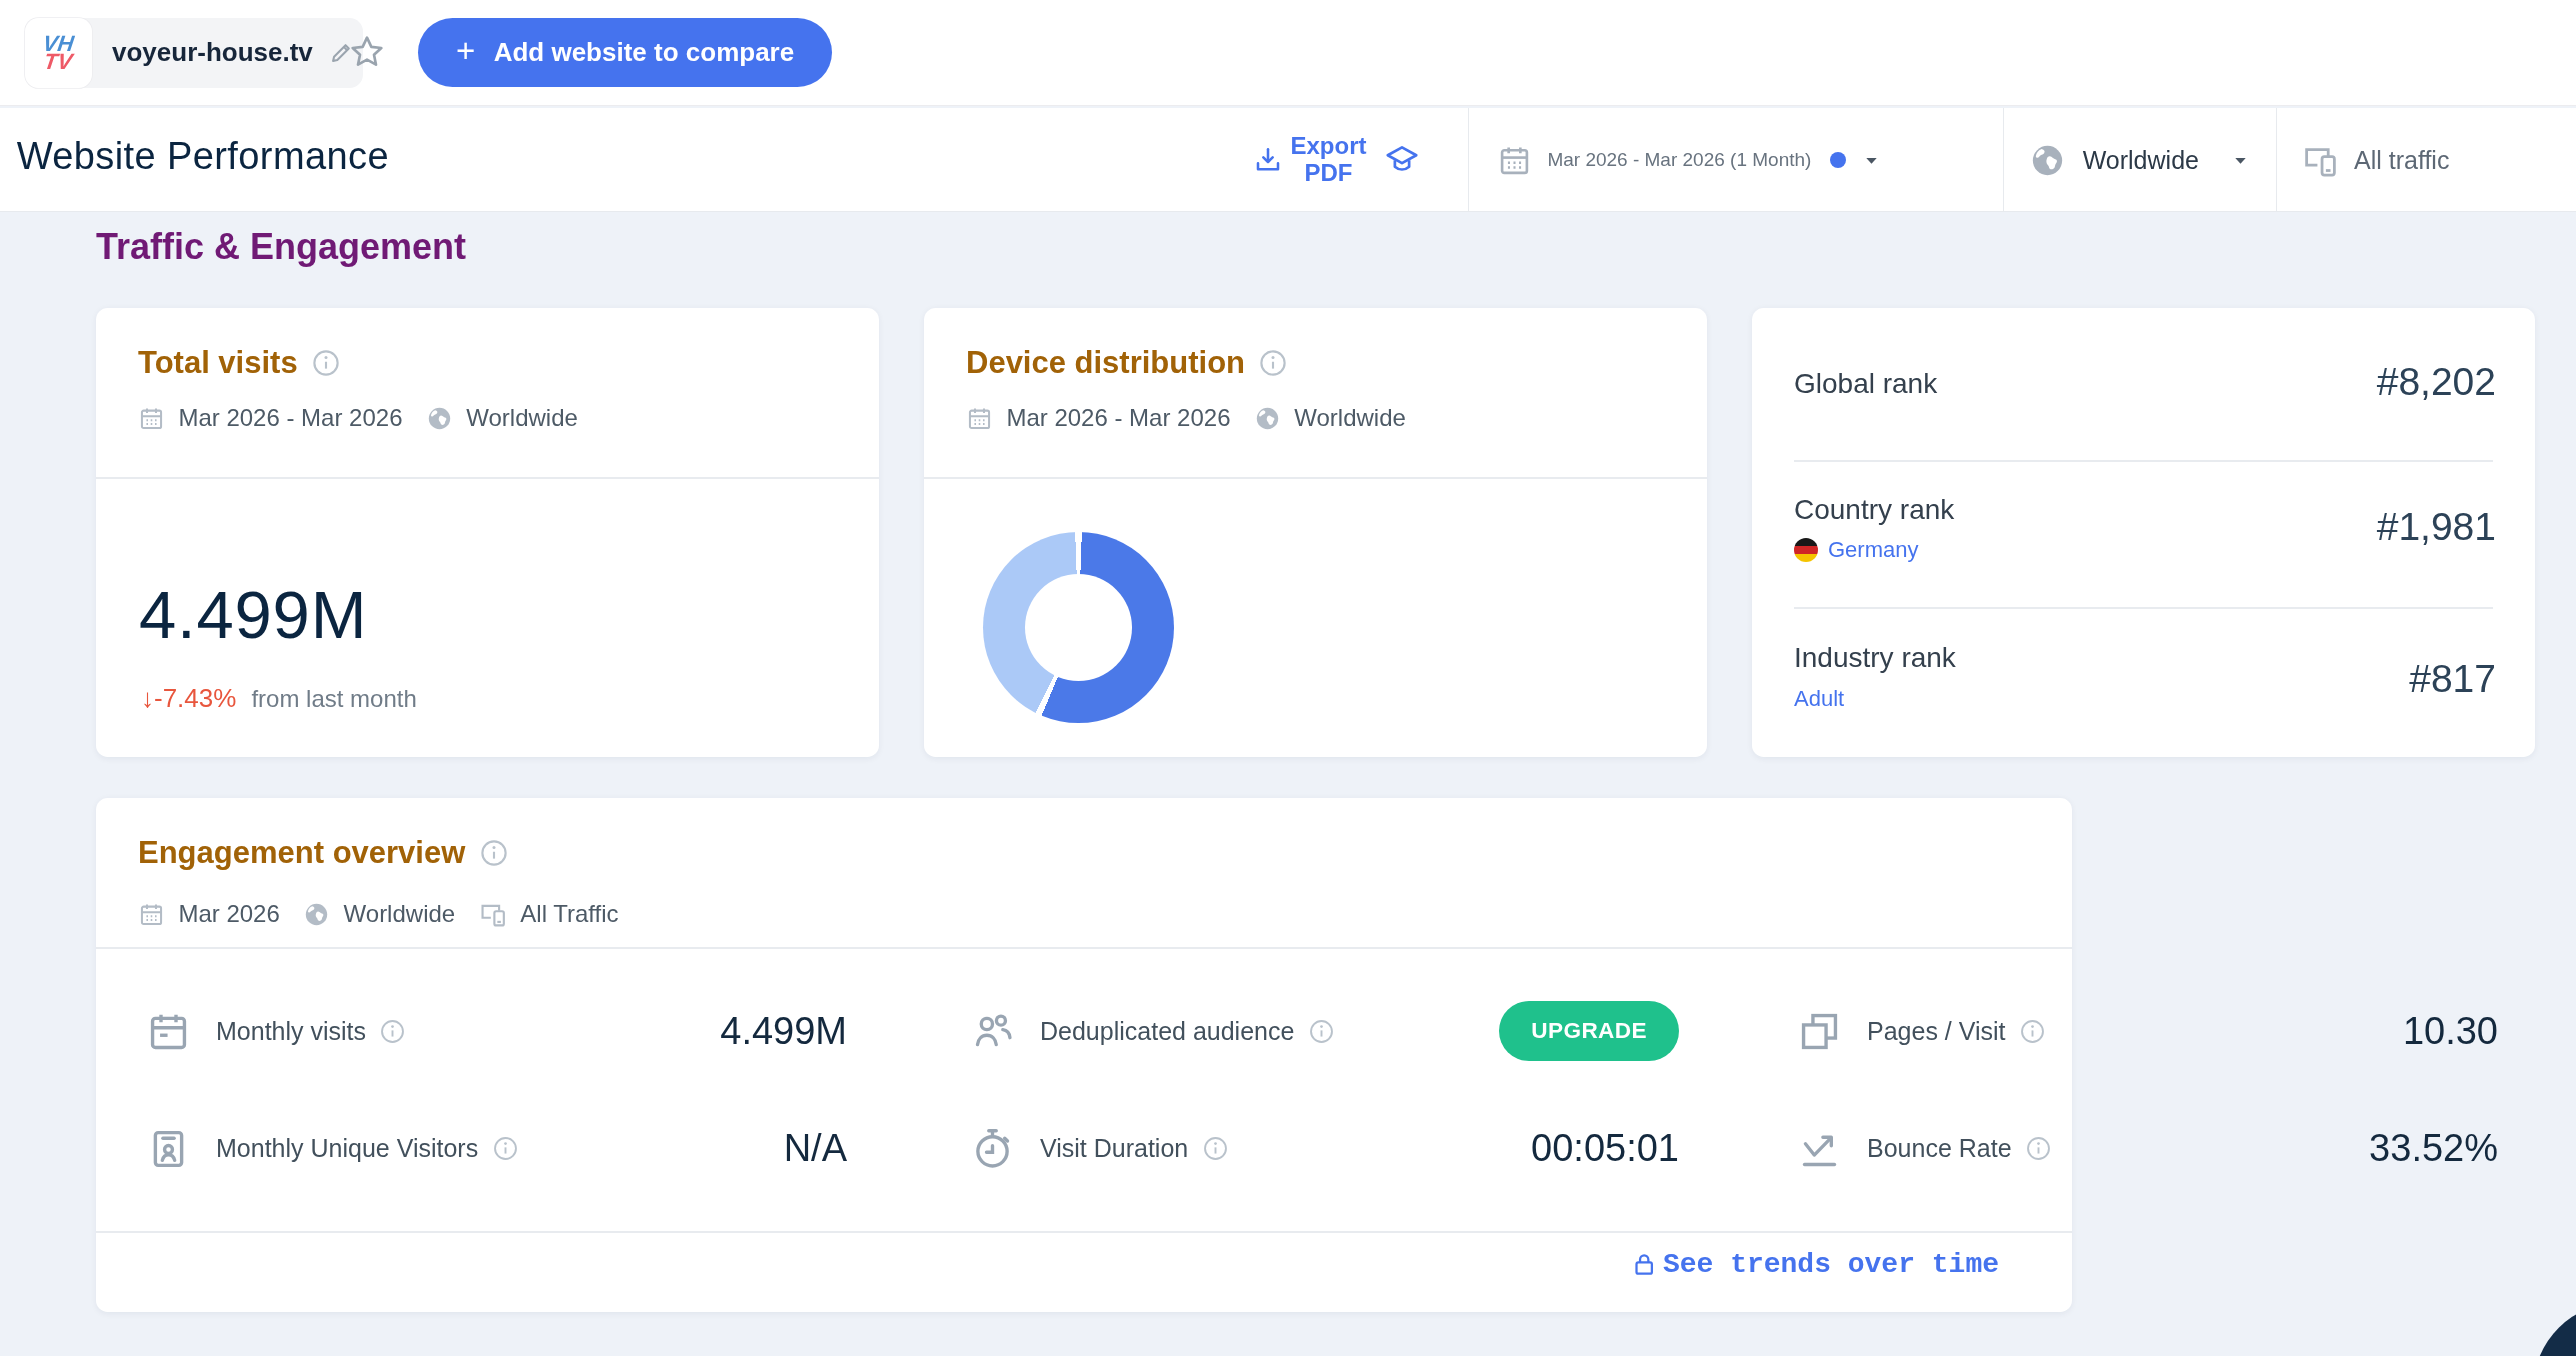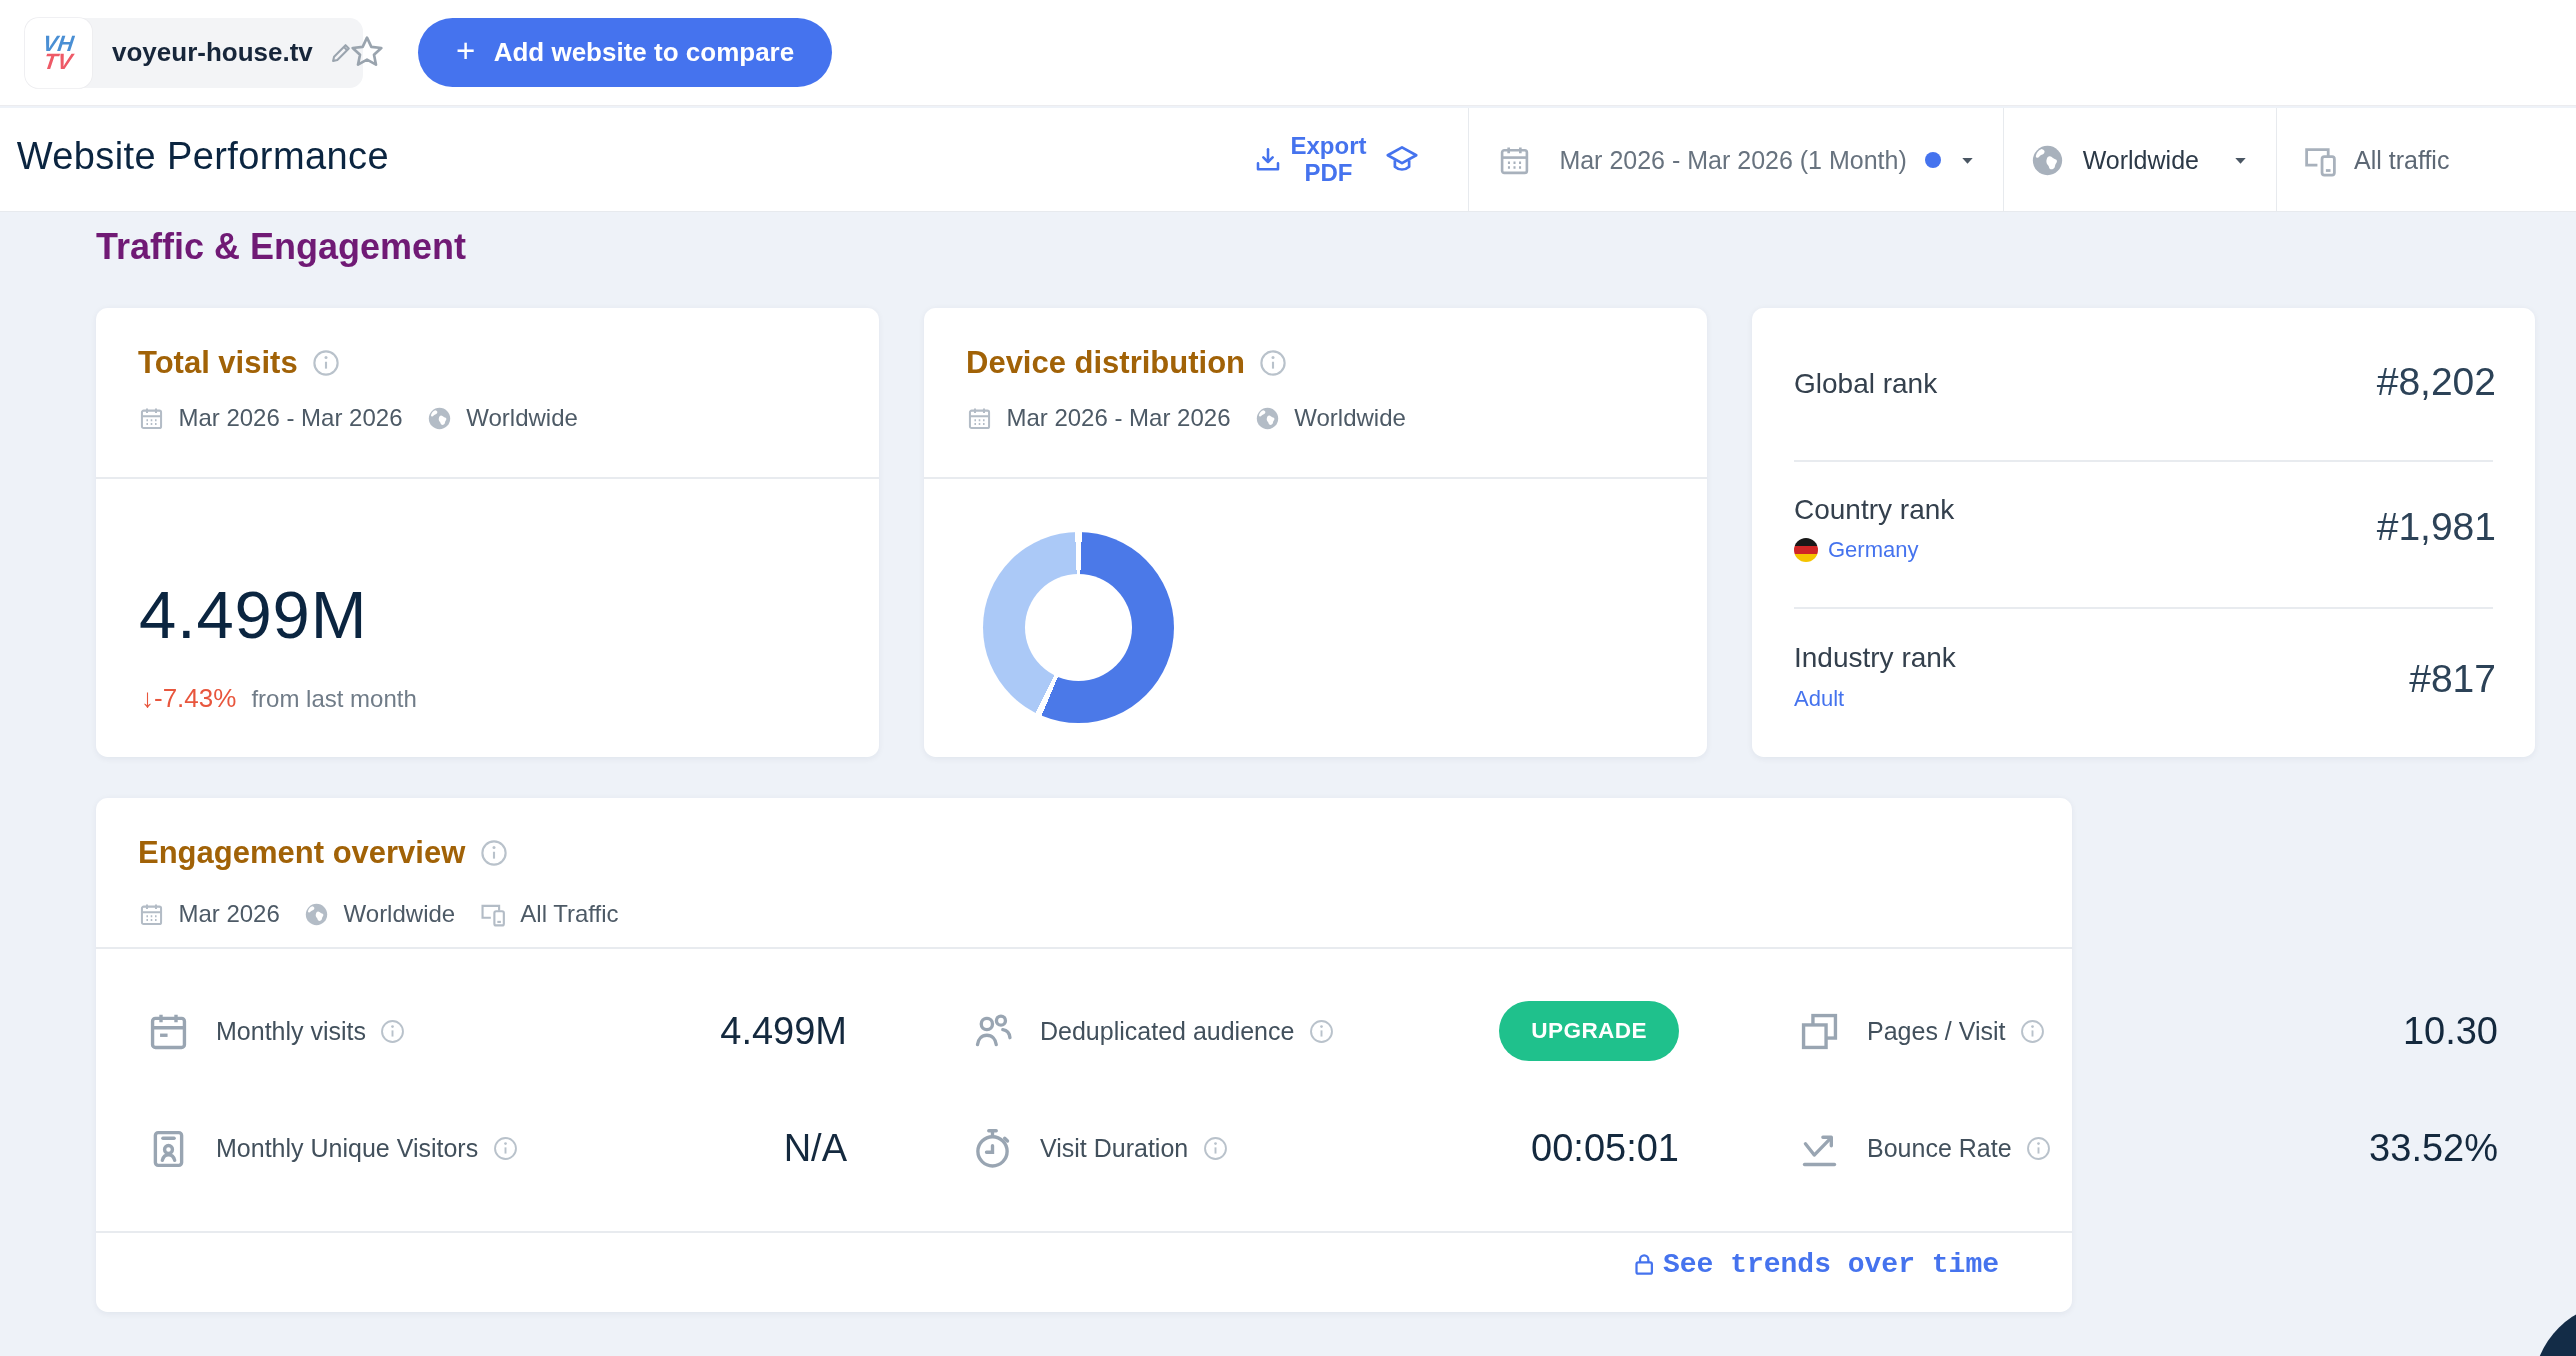--- a/index.html
+++ b/index.html
@@ -36,21 +36,21 @@
     background:#fff; border-bottom:1.7px solid #e7eaee; }
   .pagehead h1 { position:absolute; left:16.7px; top:27px; font-size:38px;
     font-weight:500; color:#0b2540; letter-spacing:0.4px; }
   .controls { position:absolute; right:0; top:0; height:104px; display:flex; }
   .ctrl { display:flex; align-items:center; height:104px; cursor:pointer; }
   .ctrl + .ctrl { border-left:1.7px solid #e7eaee; }
   .export { width:263px; justify-content:center; gap:6px; color:var(--accent,#4573ee); border-left:none; }
   .export .txt { font-size:24px; font-weight:600; line-height:1.12; text-align:center; }
   .academy { color:var(--accent,#4573ee); margin-left:10px; }
   .datectrl { width:535px; padding-left:28.4px; color:#68737f; }
-  .datectrl .txt { font-size:25px; margin-left:27px; }
+  .datectrl .txt { font-size:19px; margin-left:15px; }
   .dot { width:16px; height:16px; border-radius:50%; background:var(--accent,#4573ee); margin-left:18.4px; }
   .caret { color:#4a5663; margin-left:13.4px; }
   .geoctrl { width:273px; padding-left:25px; }
   .geoctrl .txt { font-size:25px; color:#2c3947; margin-left:16.7px; }
   .geoctrl .caret { margin-left:auto; margin-right:23.4px; }
   .trafficctrl { width:300px; padding-left:25px; }
   .trafficctrl .txt { font-size:25px; color:#5d6875; margin-left:15px; }
   .gray-ic { color:#a8b1bc; }
 
   

